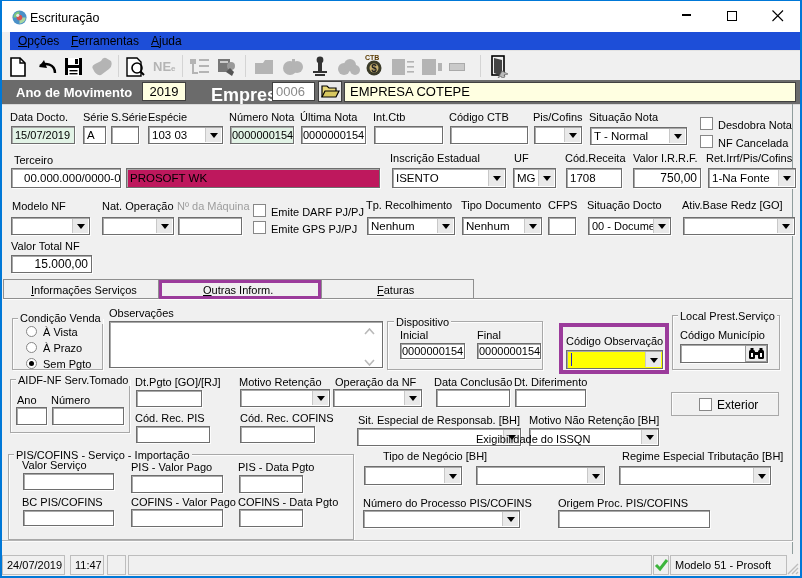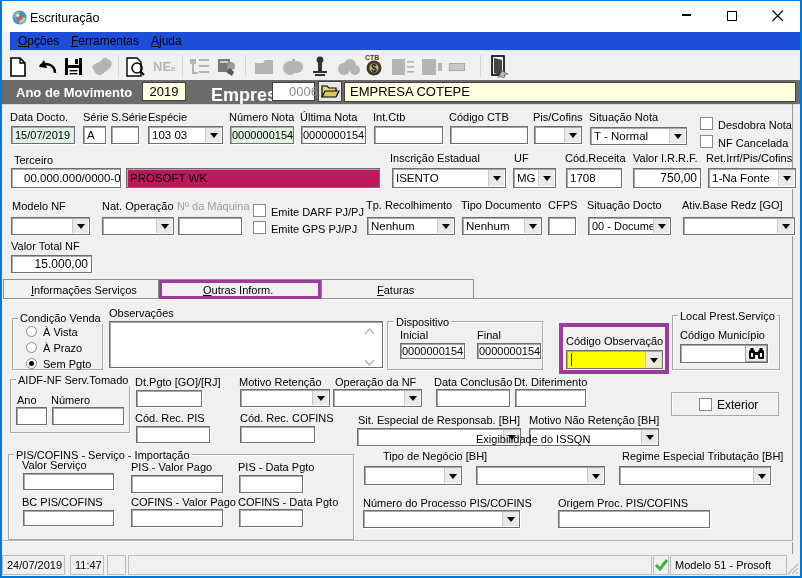--- a/index.html
+++ b/index.html
@@ -55,21 +55,21 @@
 <div id="toolbar"></div>
 <div class="vsep" style="left:118px"></div>
 <div class="vsep" style="left:182px"></div>
 <div class="vsep" style="left:245px"></div>
 <div class="vsep" style="left:480px"></div>
 
 <div id="band"></div>
 <div class="abs" style="left:16px;top:85px;font-size:13px;font-weight:bold;color:#fff">Ano de Movimento</div>
 <div class="abs" style="left:142px;top:82px;width:44px;height:19px;background:#ffffe1;border:1px solid #404040;font-size:13px;line-height:17px;text-align:center">2019</div>
 <div class="abs" style="left:211px;top:85px;font-size:18px;font-weight:bold;color:#fff">Empresa</div>
-<div class="abs" style="left:272px;top:82px;width:43px;height:19px;background:#fff;border:1px solid #404040;font-size:13px;line-height:17px;color:#8a8a8a;padding-left:16px">0006</div>
+<div class="abs" style="left:272px;top:82px;width:43px;height:19px;background:#fff;border:1px solid #404040;font-size:13px;line-height:17px;color:#8a8a8a;padding-left:3px">0006</div>
 <div class="abs" style="left:318px;top:81px;width:24px;height:21px;background:#e8e8e8;border:1px solid #404040"></div>
 <div class="abs" style="left:344px;top:82px;width:452px;height:20px;background:#ffffe1;border:1px solid #404040;font-size:13px;line-height:18px;padding-left:5px">EMPRESA COTEPE</div>
 
 <div id="main"></div>
 <div class="abs" style="left:2px;top:104px;width:798px;height:1px;background:#d9d9d9"></div>
 <div class="abs" style="left:792px;top:104px;width:1px;height:450px;background:#8f9d9d"></div>
 
 <div class="lbl" style="left:10px;top:111px">Data Docto.</div>
 <div class="inp grn" style="left:11px;top:126px;width:64px;font-size:11px">15/07/2019</div>
 <div class="lbl" style="left:83px;top:111px">Série</div>

